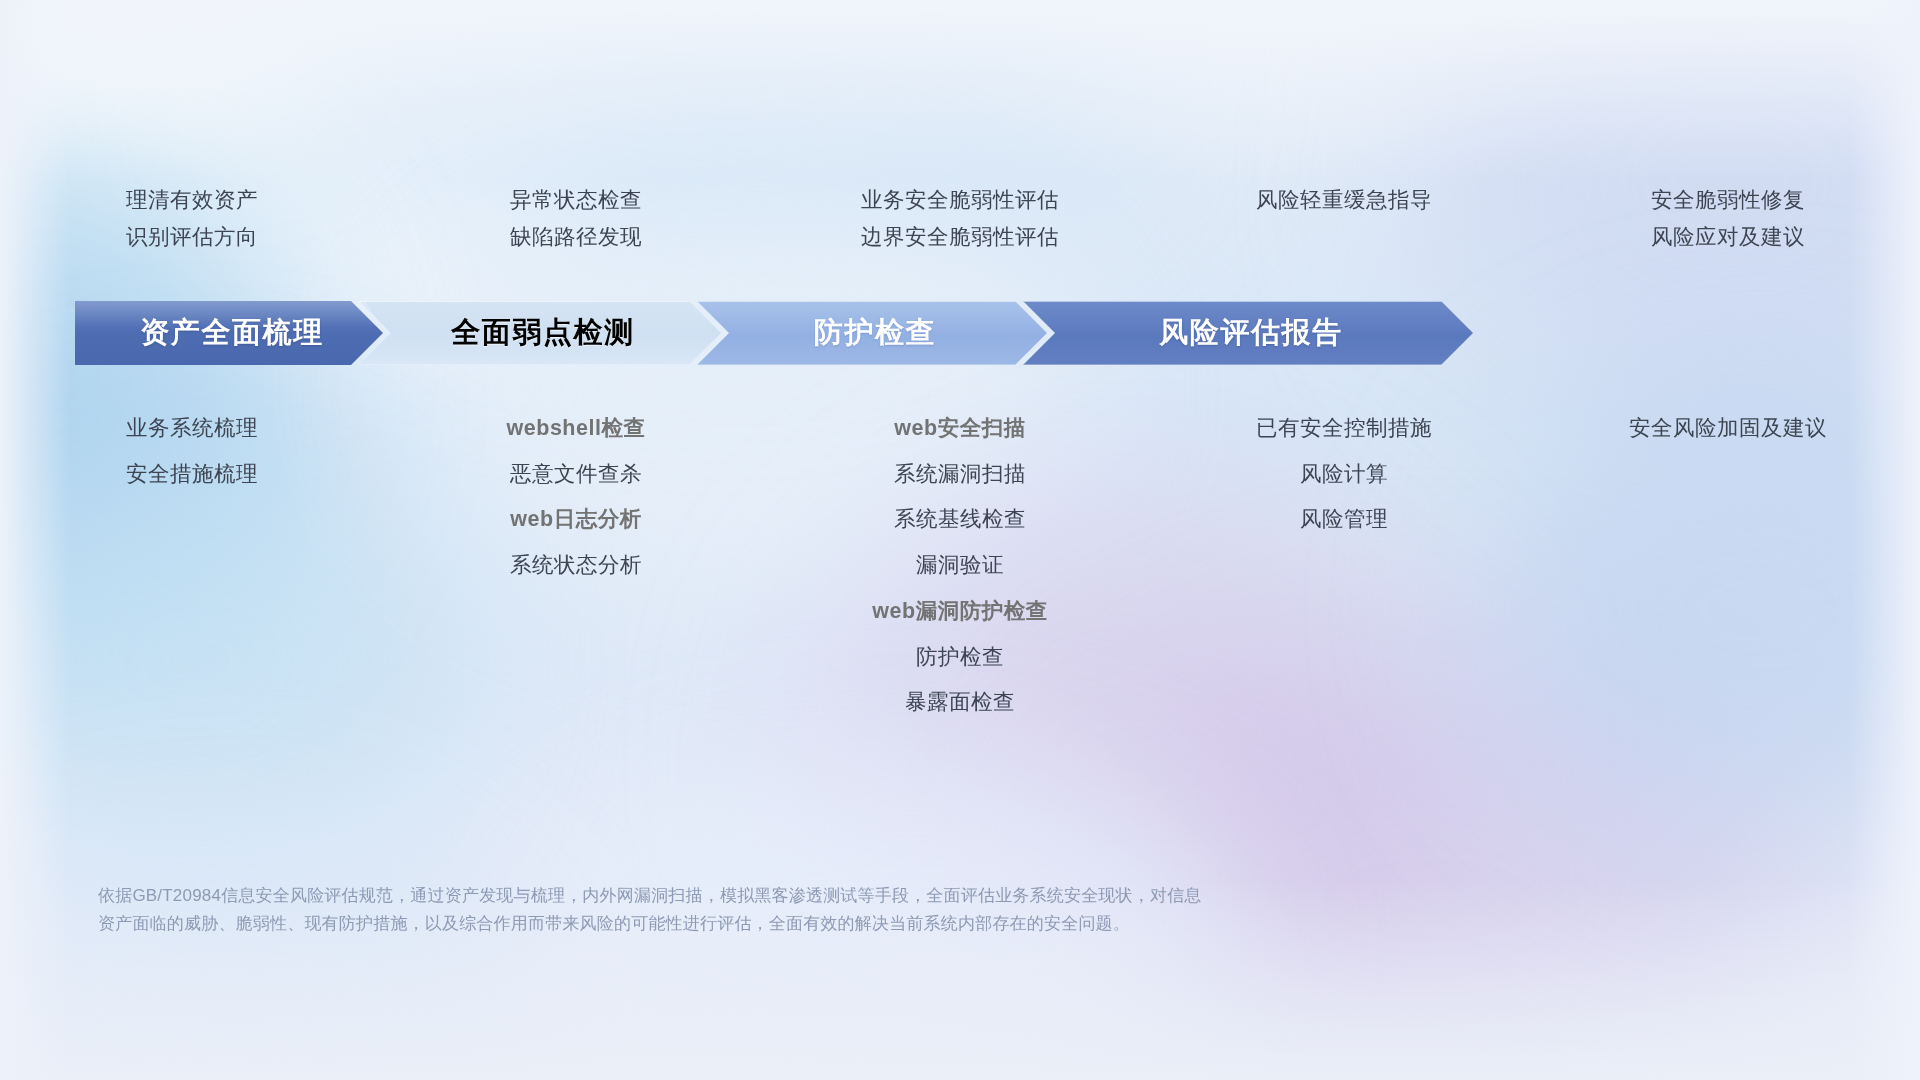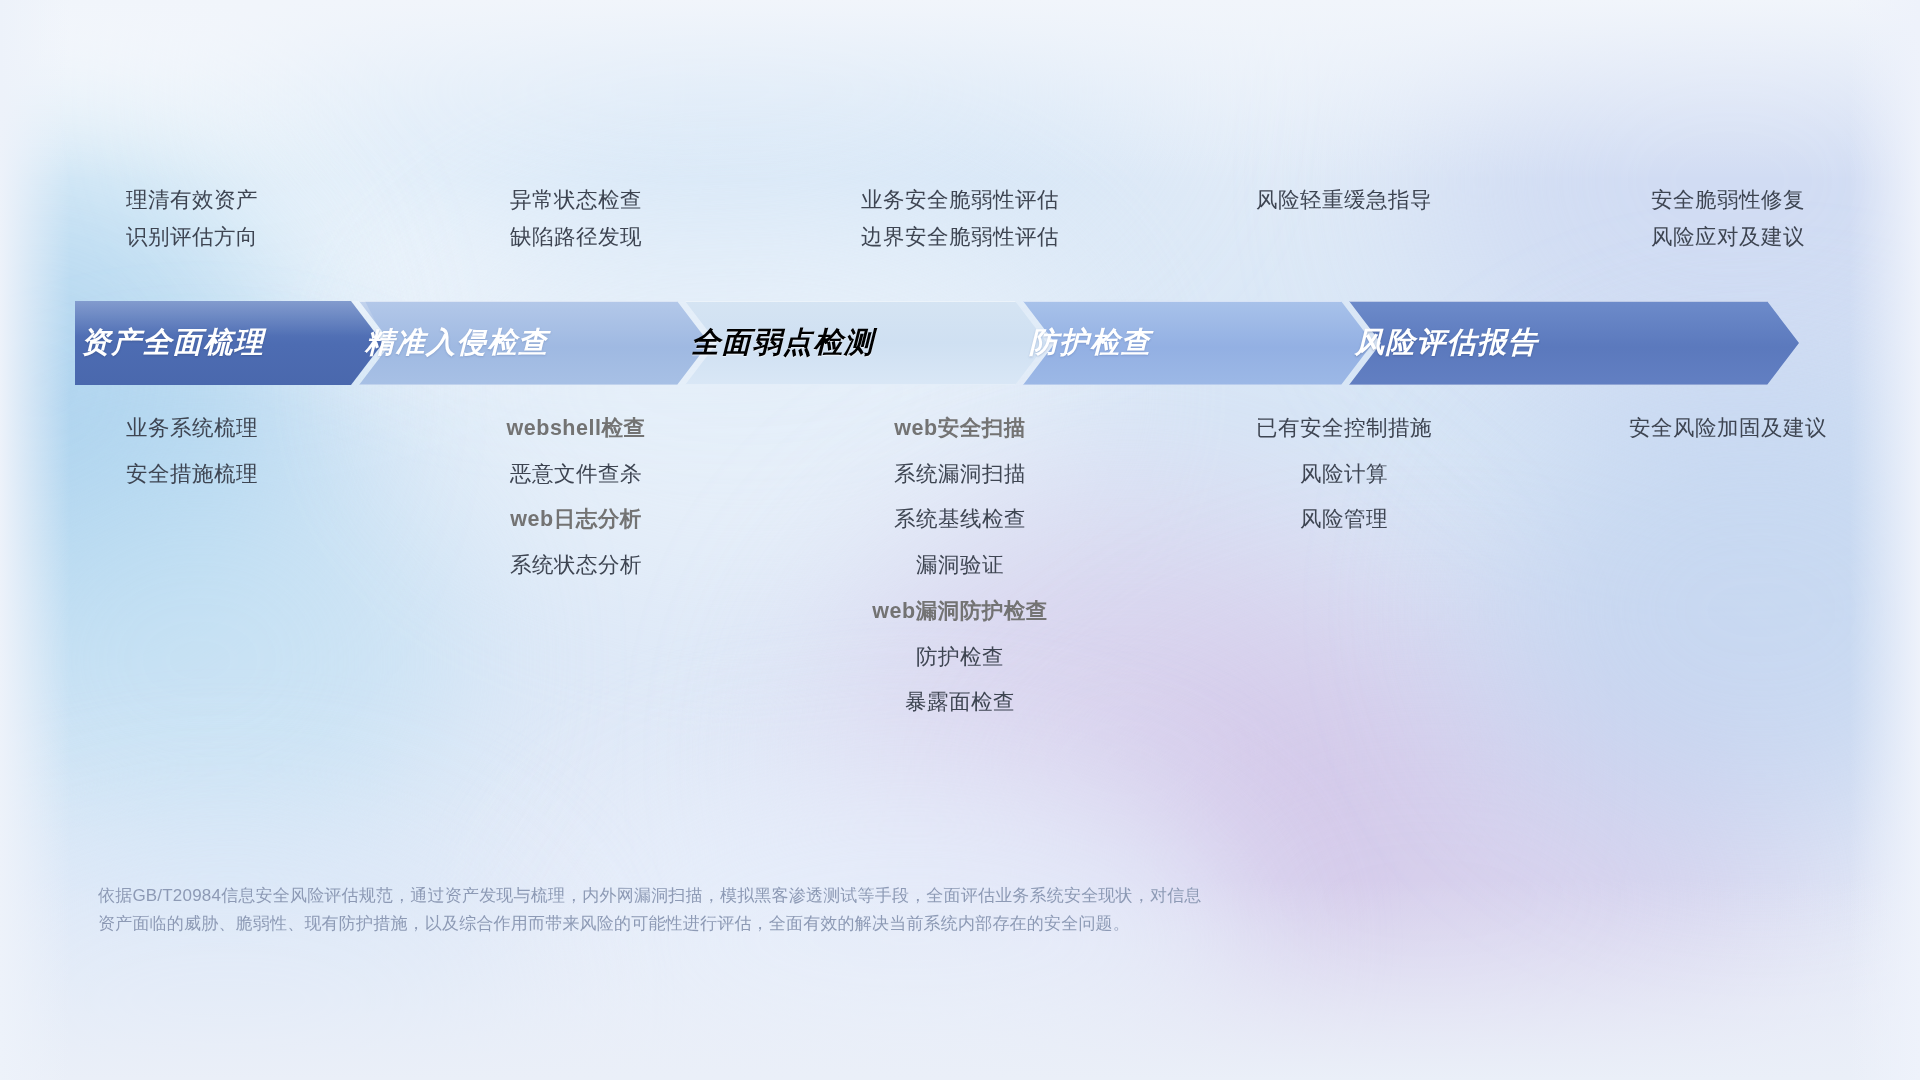--- a/index.html
+++ b/index.html
@@ -66,25 +66,25 @@
   #arrow-band {
     position:absolute;
     left:75px;
     top:301px;
     width:1772px;
     height:84px;
     display:flex;
   }
   .arrow {
     position:relative;
-    height:84px;
+    height:64px;
     display:flex;
     align-items:center;
+    justify-content:center;
     margin-right:-24px;
-    font-style:italic;
   }
   .arrow:last-child { margin-right:0; }
   .arrow .shape {
     position:absolute;
     inset:0;
     clip-path:polygon(0 0, calc(100% - 32px) 0, 100% 50%, calc(100% - 32px) 100%, 0 100%, 32px 50%);
   }
   .arrow.first .shape {
     clip-path:polygon(0 0, calc(100% - 32px) 0, 100% 50%, calc(100% - 32px) 100%, 0 100%);
   }
@@ -206,25 +206,20 @@
       <div class="top-item">风险应对及建议</div>
     </div>
   </div>
 
   <div id="arrow-band">
     <div class="arrow first" id="arrow-1">
       <div class="shape"></div>
       <div class="gloss"></div>
       <div class="label">资产全面梳理</div>
     </div>
-    <div class="arrow" id="arrow-2">
-      <div class="shape"></div>
-      <div class="edge"></div>
-      <div class="label">精准入侵检查</div>
-    </div>
     <div class="arrow" id="arrow-3">
       <div class="shape"></div>
       <div class="edge"></div>
       <div class="label">全面弱点检测</div>
     </div>
     <div class="arrow" id="arrow-4">
       <div class="shape"></div>
       <div class="edge"></div>
       <div class="label">防护检查</div>
     </div>

